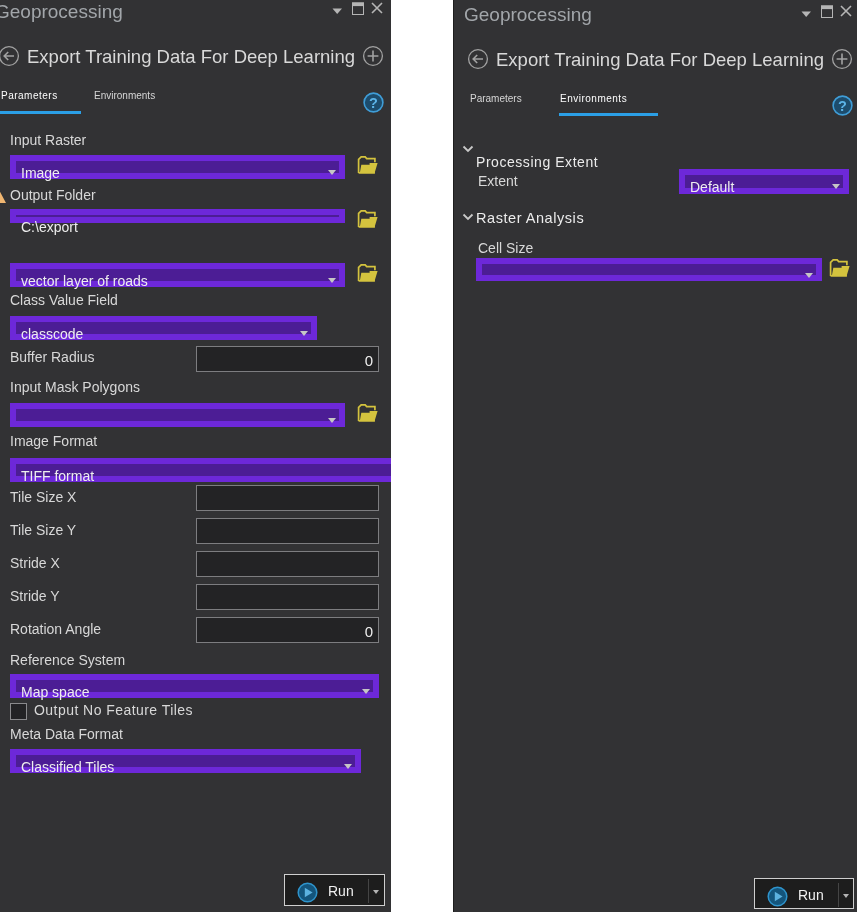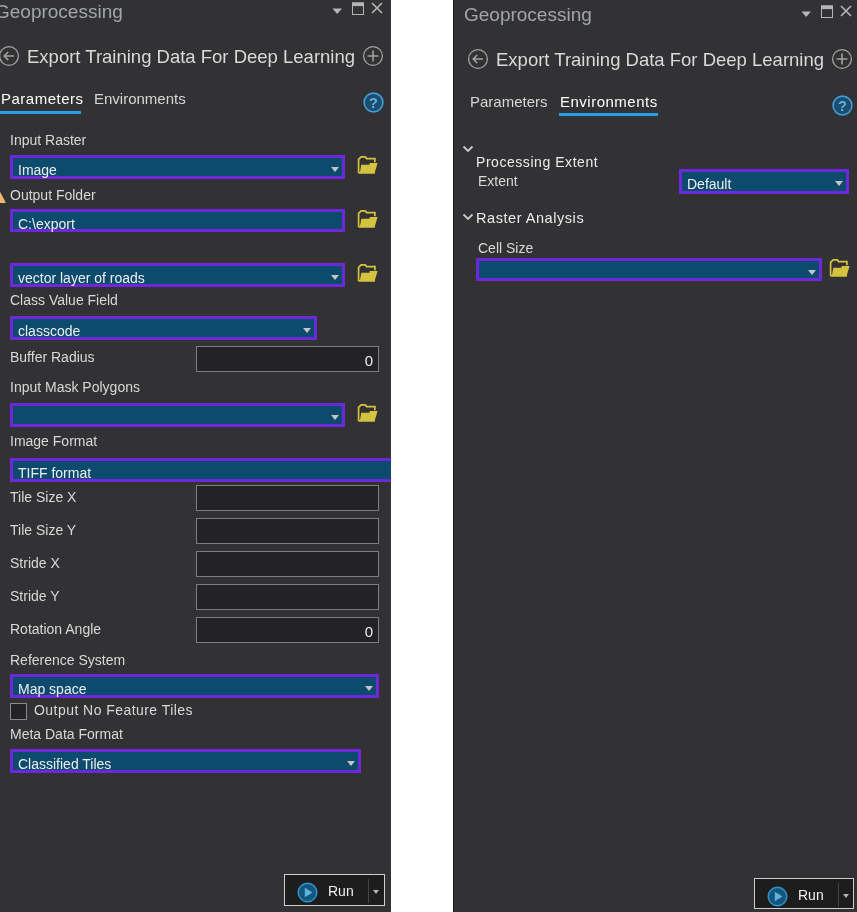--- a/index.html
+++ b/index.html
@@ -4,25 +4,25 @@
 *{box-sizing:border-box;font-family:"Liberation Sans",sans-serif}
 .panel{position:absolute;top:0;height:912px;background:#323234;overflow:hidden}
 #lp{left:0;width:391px}
 #rp{left:453px;width:404px;border-left:1px solid #1e1e1e}
 .pc{position:absolute;top:0;width:405px;height:912px}
 #lp .pc{left:-15px}
 #rp .pc{left:0;top:3px}
 .abs{position:absolute}
 .tbar{font-size:19px;color:#a2a6aa;left:10px;top:1px}
 .htitle{font-size:18.5px;color:#d9d9d9;left:42px;top:46px}
-.tab{font-size:15px;color:#d6d6d6}
+.tab{font-size:10px;color:#d6d6d6}
 .tabact{color:#fdfdfd;letter-spacing:0.5px}
 .tabline{position:absolute;height:3px;background:#2b9fe6}
 .lbl{position:absolute;font-size:14px;color:#d8d8d8;white-space:nowrap}
-.dd{position:absolute;background:#0c4a6e;border:3px solid #6d28d9;height:24px}
+.dd{position:absolute;background:#4c1d95;border:6px solid #6d28d9;height:24px}
 .ddtxt{position:absolute;left:5px;top:4px;font-size:14px;color:#eeeeee;white-space:nowrap}
 .caret{position:absolute;width:0;height:0;border-left:4.5px solid transparent;border-right:4.5px solid transparent;border-top:5px solid #c6c6c6;right:3px;top:9px}
 .num{position:absolute;background:#232325;border:1px solid #7d7d80;height:26px;left:211px;width:183px}
 .numv{position:absolute;right:5px;top:4.5px;font-size:15px;color:#eeeeee}
 svg{display:block}
 </style></head><body>
 <svg width="0" height="0" style="position:absolute">
     <defs>
       <g id="fold">
 <path d="M1.6 16.9 L1.6 3.4 L4.2 0.9 L8.2 0.9 L9.7 2.6 L17.9 2.6 L17.9 6.3" fill="none" stroke="#d4c33e" stroke-width="1.7"></path>
@@ -82,21 +82,21 @@
         <div class="caret"></div>
       </div>
   <div class="abs" style="left:372px;top:156px">
         <svg width="23" height="19">
           <use href="#fold"></use>
         </svg>
       </div>
 
   <div class="abs" style="left:5px;top:188px;width:0;height:0;border-left:8.5px solid transparent;border-right:8.5px solid transparent;border-bottom:15px solid #f0b671"></div>
   <div class="lbl" style="left:25px;top:187px">Output Folder</div>
-  <div class="dd" style="left:25px;top:209px;width:335px;height:23px">
+  <div class="dd" style="left:25px;top:209px;width:335px;height:14px">
         <div class="ddtxt">C:\export</div>
       </div>
   <div class="abs" style="left:372px;top:210px">
         <svg width="23" height="19">
           <use href="#fold"></use>
         </svg>
       </div>
 
   <div class="dd" style="left:25px;top:263px;width:335px">
         <div class="ddtxt">vector layer of roads</div>

